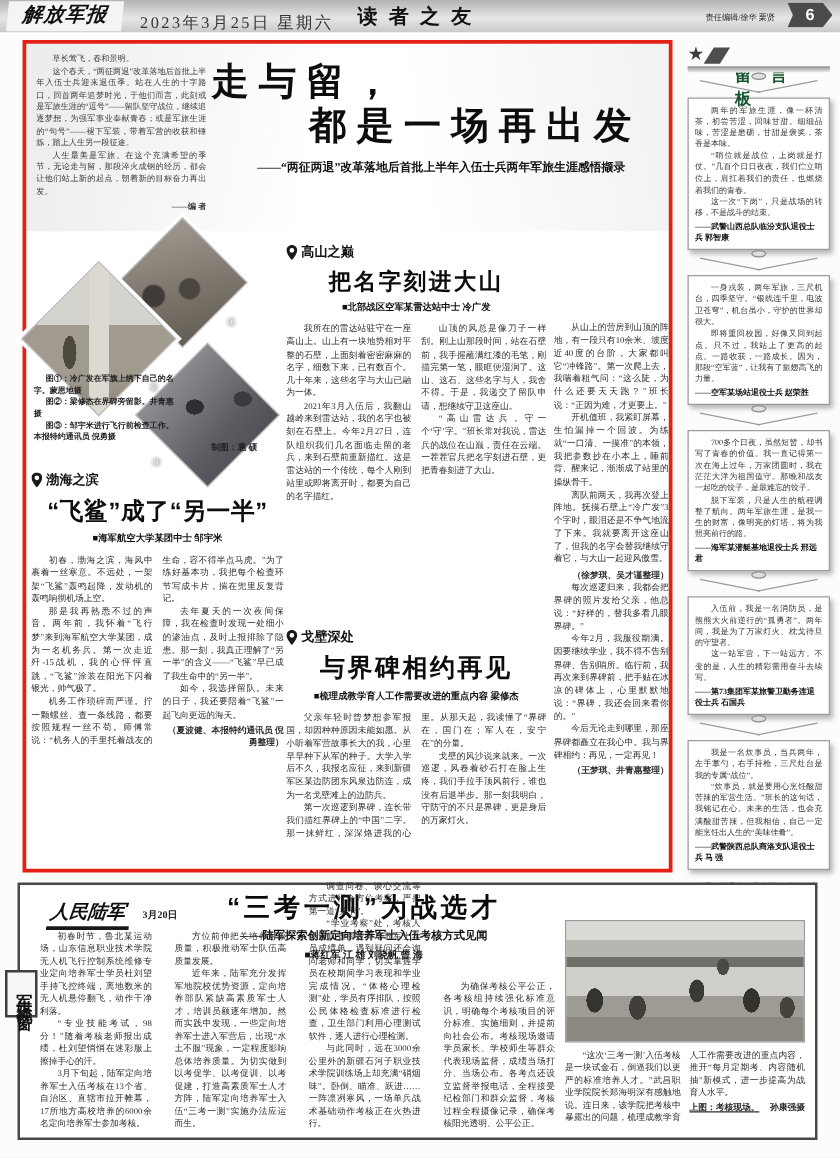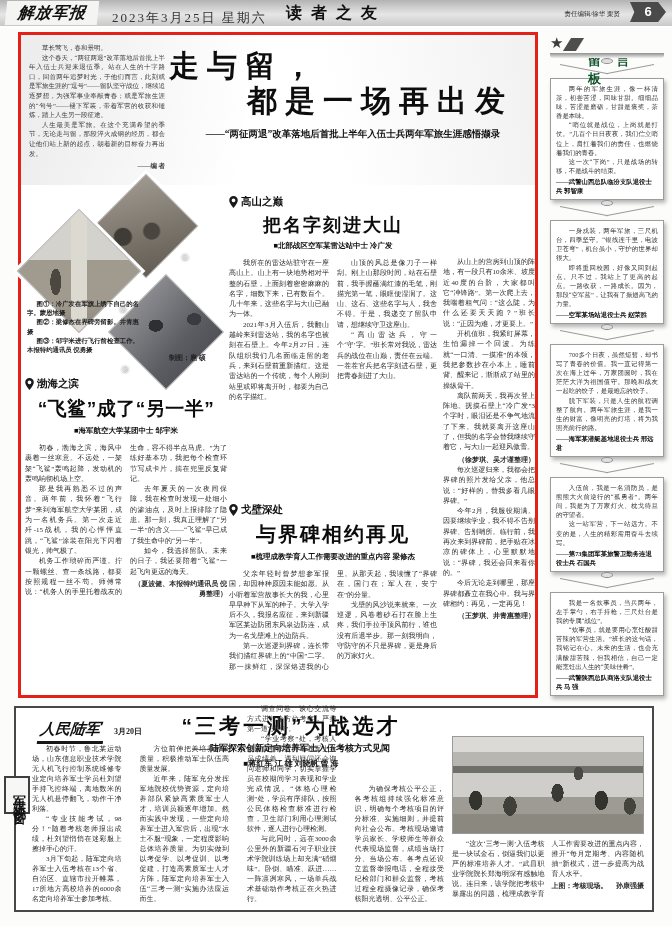--- a/index.html
+++ b/index.html
@@ -121,21 +121,21 @@
   .bt-right{position:absolute;left:436px;top:28px;width:192px;}
   .exam-photo{width:192px;height:98px;border:1px solid #9a9a9a;
      background:radial-gradient(ellipse 11px 16px at 12% 66%,#34342f 60%,transparent 61%),
                 radial-gradient(ellipse 11px 16px at 30% 72%,#403f39 60%,transparent 61%),
                 radial-gradient(ellipse 10px 15px at 55% 58%,#3a3a35 60%,transparent 61%),
                 radial-gradient(ellipse 11px 16px at 78% 66%,#33332e 60%,transparent 61%),
                 radial-gradient(ellipse 10px 14px at 93% 72%,#44433c 60%,transparent 61%),
                 radial-gradient(ellipse 8px 11px at 66% 38%,#4a4a44 60%,transparent 61%),
                 linear-gradient(180deg,#dbdad6 0 16%,#b7b6b1 16% 30%,#6f6f6a 30% 38%,#cfceca 38% 62%,#9d9b94 62% 80%,#8a887f 80% 100%);}
   .below-photo{margin-top:5px;column-count:2;column-gap:7px;height:64px;font-size:7px;line-height:10px;color:#2c2c2c;overflow:hidden;}
-  .bp-cap{font-weight:bold;text-indent:0;margin-top:2px;}
+  .bp-cap{font-weight:bold;text-indent:0;margin-top:2px;text-decoration:underline;}
   .bp-credit{float:right;font-weight:bold;}
 </style>
 </head>
 <body>
 
 <div id="page" data-name="newspaper-page">
 
   <div class="hdr" data-name="page-header">
     <div class="masthead" data-name="masthead-logo">解放军报</div>
     <div class="hdr-date" data-name="header-date">2023年3月25日 星期六</div>

